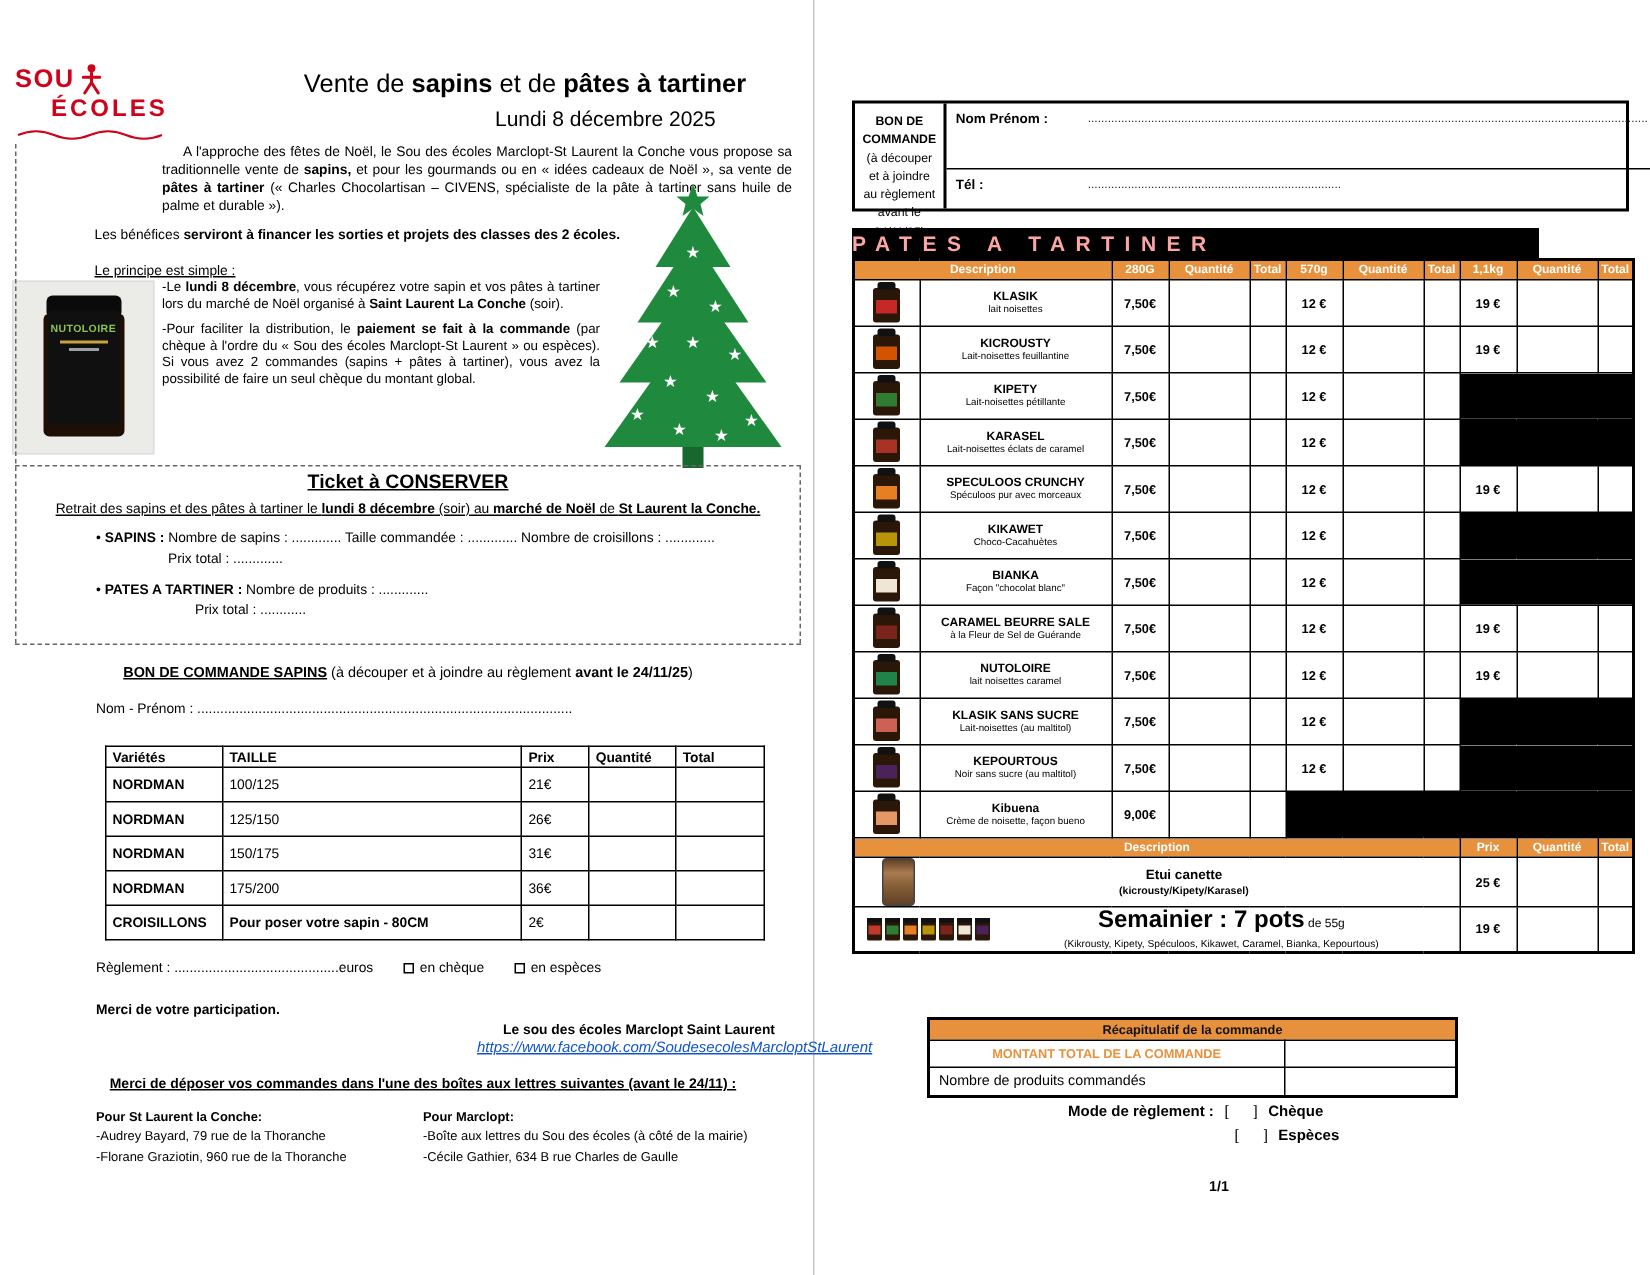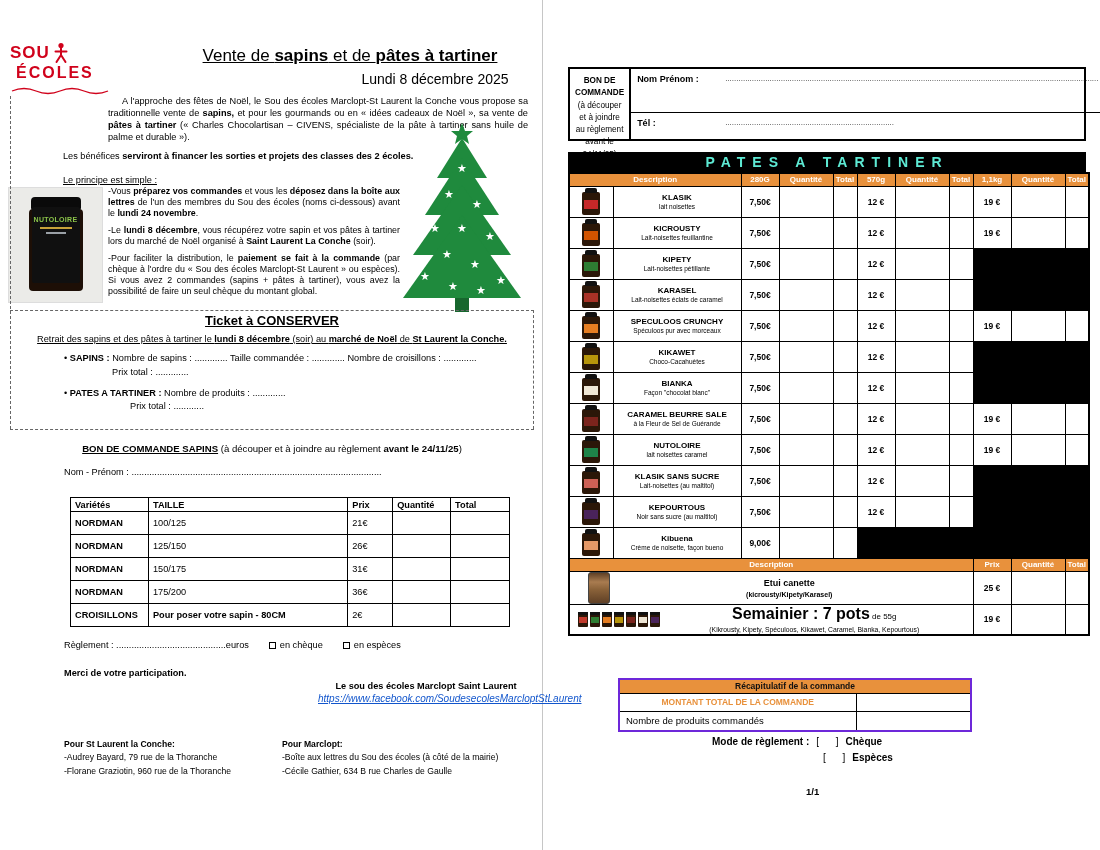--- a/index.html
+++ b/index.html
@@ -8,23 +8,23 @@
          font-family:"Liberation Sans",sans-serif;overflow:hidden}
   .abs{position:absolute}
   b{font-weight:bold}
   #divider{left:542px;top:0;width:1px;height:850px;background:#c6c6c6}
 
   
   #logo{left:10px;top:42px;width:110px;color:var(--red,#D0021B)}
   .lg-sou{font-size:17px;font-weight:bold;letter-spacing:1px}
   .lg-ecoles{font-size:16px;font-weight:bold;letter-spacing:2px}
   .lg-r1,.lg-r2{display:flex;align-items:center;gap:3px}
-  .lg-r2{margin-left:6px}
-  #title{left:165px;top:46px;width:370px;text-align:center;font-size:17px;text-decoration:underline}
-  #date{left:330px;top:71px;width:210px;text-align:center;font-size:14px}
+  .lg-r2{margin-left:24px}
+  #title{left:165px;top:46px;width:370px;text-align:center;font-size:17px;}
+  #date{left:330px;top:71px;width:210px;font-size:14px}
   #intro1{left:108px;top:96px;width:420px;font-size:9.2px;line-height:1.3;text-align:justify;text-indent:14px}
   #intro2{left:63px;top:151px;width:468px;font-size:9.2px}
   #principle{left:63px;top:175px;font-size:9.2px;text-decoration:underline}
   #photo{left:8px;top:187px;width:95px;height:116px;background:#ebebe8;border:1px solid #ddd}
   .bj{position:relative;width:54px;height:94px;margin:9px auto 0}
   .bj-lid{position:absolute;left:2px;right:2px;top:0;height:13px;background:#0a0a0a;border-radius:4px 4px 2px 2px}
   .bj-body{position:absolute;left:0;right:0;top:12px;bottom:0;background:#1d0f06;border-radius:4px}
   .bj-label{position:absolute;left:3px;right:3px;top:10px;bottom:8px;background:#101010;border-radius:2px;text-align:center;padding-top:9px}
   .bj-name{color:#8BC34A;font-size:7px;font-weight:bold;letter-spacing:.3px}
   .bj-line{height:2px;background:#c8a23a;margin:4px 8px 0}
@@ -67,21 +67,21 @@
   #obox{left:568px;top:67px;width:518px;height:74px;border:2px solid #000;display:flex}
   #ob-left{width:172px;border-right:2px solid #000;padding:6px 5px;font-size:8.2px;text-align:center;line-height:1.5}
   #ob-right{flex:1;display:flex;flex-direction:column}
   .ob-row{display:flex;padding:3px 6px}
   .ob-row1{height:44px;border-bottom:1.5px solid #000}
   .ob-row2{flex:1}
   .ob-label{font-size:9px;width:88px;flex:none;padding-top:2px;font-weight:bold}
   .ob-dots{flex:1;font-size:8px;color:#222;word-break:break-all;line-height:1.8;overflow:hidden}
   .ob-row1 .ob-dots{max-height:32px}
   .ob-row2 .ob-dots{max-height:16px}
-  #banner{left:568px;top:152px;width:518px;height:20px;background:#000;color:#5eead4;font-weight:bold;font-size:14px;letter-spacing:7px;text-align:center;line-height:20px}
+  #banner{left:568px;top:152px;width:458px;height:20px;background:#000;color:#fca5a5;font-weight:bold;font-size:14px;letter-spacing:7px;line-height:20px}
   #ptable{left:568px;top:172px;width:520px;border-collapse:collapse;table-layout:fixed;border:2px solid #000}
   #ptable th,#ptable td{border:1px solid #000;overflow:hidden;vertical-align:middle}
   .oh th{background:var(--orange,#E8913C);color:#fff;font-size:8px;height:13px;font-weight:bold;text-align:center;padding:0}
   #ptable td{height:31px;text-align:center}
   .cd .pn{font-weight:bold;font-size:8px;line-height:1.2}
   .cd .ps{font-size:6.5px;margin-top:1px;line-height:1.1}
   .cp{font-weight:bold;font-size:8.5px}
   .cb{background:#000}
   .jar{position:relative;display:inline-block;width:20px;height:27px;vertical-align:middle}
   .jar i{position:absolute;display:block}
@@ -96,21 +96,21 @@
   .xn{font-weight:bold;font-size:9px}
   .xs{font-size:7px;font-weight:bold;margin-top:3px}
   .xs2{font-size:6.8px;margin-top:3px}
   .etui{display:inline-block;width:22px;height:32px;margin-left:14px;border:1px solid #444;border-radius:3px;
         background:linear-gradient(#5f4026,#a97c50 30%,#8a6239 55%,#5f4026)}
   .minijars{display:inline-flex;gap:2px;margin-left:4px}
   .mj{width:10px;height:15px;background:#2b1708;border-radius:1px;position:relative}
   .mj::before{content:"";position:absolute;left:0;right:0;top:0;height:3px;background:#111}
   .mj::after{content:"";position:absolute;left:1px;right:1px;top:5px;height:6px;background:var(--c,#c00)}
   .m1{--c:#c0392b}.m2{--c:#2e7d32}.m3{--c:#e67e22}.m4{--c:#b7950b}.m5{--c:#7b241c}.m6{--c:#efe6d5}.m7{--c:#4a235a}
-  #recap{left:618px;top:678px;width:352px;border-collapse:collapse;table-layout:fixed;border:2px solid #6d28d9}
+  #recap{left:618px;top:678px;width:352px;border-collapse:collapse;table-layout:fixed;border:2px solid #000000}
   #recap td{border:1px solid #000}
   .rhead td{background:var(--orange,#E8913C);font-size:8.5px;font-weight:bold;text-align:center;height:14px;color:#111}
   .r1l{font-size:9.5px;padding:3px 6px;height:20px}
   .r2l{color:var(--orange,#E8913C);font-weight:bold;font-size:8.5px;text-align:center;height:18px}
   #payment{left:712px;top:736px;font-size:10px}
   .pay-row{display:flex;align-items:center;margin-bottom:5px}
   .bracket{white-space:pre;font-size:10px;margin:0 7px;font-weight:normal}
   .pay-row2{margin-left:104px}
   #pagenum{left:806px;top:786px;font-size:9.5px;font-weight:bold}
 </style>
@@ -150,21 +150,20 @@
       <div class="bj-lid"></div>
       <div class="bj-label">
         <div class="bj-name">NUTOLOIRE</div>
         <div class="bj-line"></div>
         <div class="bj-line short"></div>
       </div>
     </div>
   </div>
 
   <div class="abs" id="bullets">
-    <p><span>-Vous </span><b>préparez vos commandes</b><span> et vous les </span><b>déposez dans la boîte aux lettres</b><span> de l'un des membres du Sou des écoles (noms ci-dessous) avant le </span><b>lundi 24 novembre</b><span>.</span></p>
     <p><span>-Le </span><b>lundi 8 décembre</b><span>, vous récupérez votre sapin et vos pâtes à tartiner lors du marché de Noël organisé à </span><b>Saint Laurent La Conche</b><span> (soir).</span></p>
     <p><span>-Pour faciliter la distribution, le </span><b>paiement se fait à la commande</b><span> (par chèque à l'ordre du « Sou des écoles Marclopt-St Laurent » ou espèces). Si vous avez 2 commandes (sapins + pâtes à tartiner), vous avez la possibilité de faire un seul chèque du montant global.</span></p>
   </div>
 
   <svg class="abs" id="tree" width="152" height="195" viewBox="0 0 150 195">
     <polygon points="75,3 78,11 86,11 80,16 82,24 75,19 68,24 70,16 64,11 72,11" fill="#1F8A3D"></polygon>
     <polygon points="75,18 100,58 50,58" fill="#1F8A3D"></polygon>
     <polygon points="75,38 112,95 38,95" fill="#1F8A3D"></polygon>
     <polygon points="75,65 124,135 26,135" fill="#1F8A3D"></polygon>
     <polygon points="75,95 134,178 16,178" fill="#1F8A3D"></polygon>
@@ -250,20 +249,21 @@
       <td class="sp">2€</td>
       <td></td>
           <td></td>
     </tr>
   </tbody>
     </table>
 
   <div class="abs" id="regl"><span>Règlement : ...........................................euros</span><span class="cbx"></span><span>en chèque</span><span class="cbx"></span><span>en espèces</span></div>
   <div class="abs" id="thanks">Merci de votre participation.</div>
   <div class="abs" id="assoc"><span>Le sou des écoles Marclopt Saint Laurent</span><a id="fb" href="#">https://www.facebook.com/SoudesecolesMarcloptStLaurent</a></div>
+  <div class="abs" id="deposit">Merci de déposer vos commandes dans l'une des boîtes aux lettres suivantes (avant le 24/11) :</div>
   <div class="abs" id="addr1">
     <div class="addr-t">Pour St Laurent la Conche:</div>
     <div>-Audrey Bayard, 79 rue de la Thoranche</div>
     <div>-Florane Graziotin, 960 rue de la Thoranche</div>
   </div>
   <div class="abs" id="addr2">
     <div class="addr-t">Pour Marclopt:</div>
     <div>-Boîte aux lettres du Sou des écoles (à côté de la mairie)</div>
     <div>-Cécile Gathier, 634 B rue Charles de Gaulle</div>
   </div>

